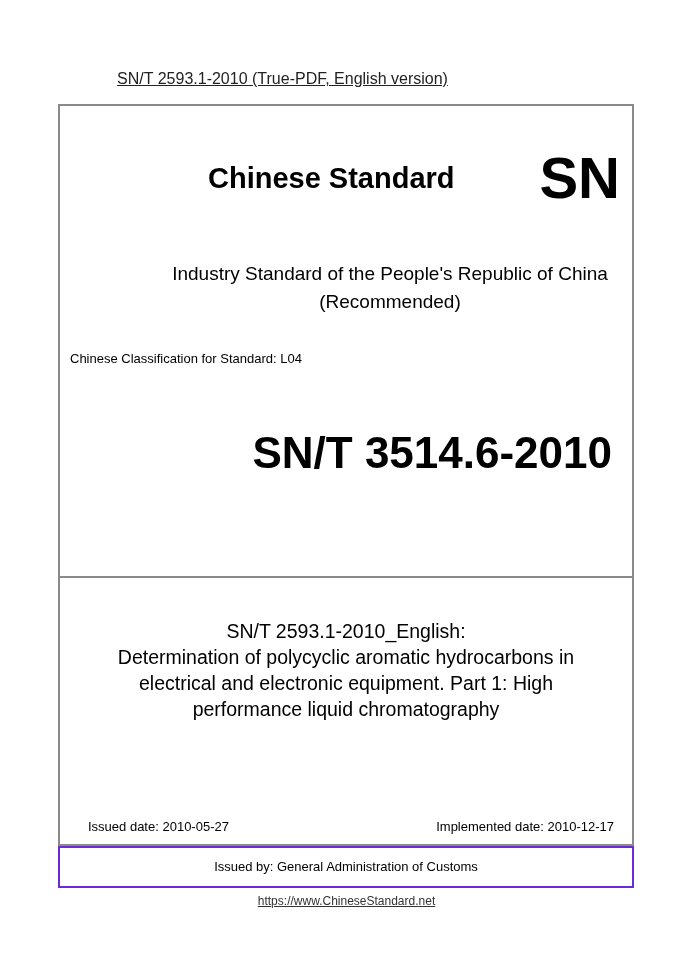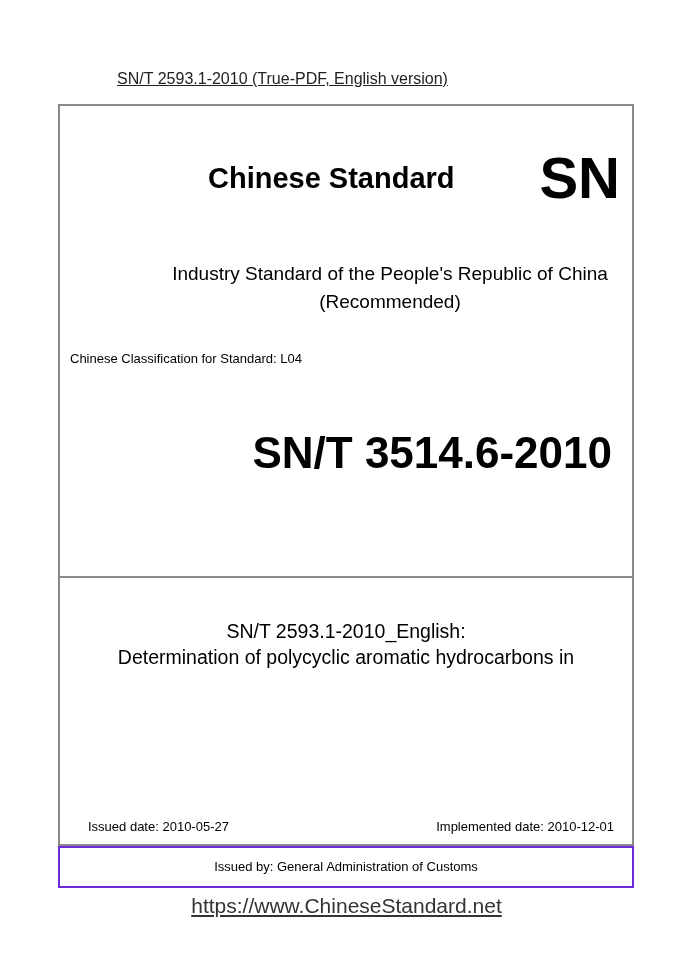--- a/index.html
+++ b/index.html
@@ -9,21 +9,21 @@
   .divider { position:absolute; left:0; top:470px; width:100%; height:0; border-top:2px solid #8a8a8a; }
   .std-title { position:absolute; top:56px; left:148px; font-size:29px; font-weight:bold; }
   .std-code { position:absolute; top:38px; right:12px; font-size:58px; font-weight:bold; letter-spacing:0px; }
   .industry { position:absolute; top:154px; left:0; width:100%; text-align:center; font-size:19px; line-height:28px;margin-left:44px; }
   .classification { position:absolute; top:245px; left:10px; font-size:13px; }
   .std-number { position:absolute; top:322px; right:20px; font-size:44px; font-weight:bold; }
   .doc-title { position:absolute; top:512px; left:0; width:100%; text-align:center; font-size:19.5px; line-height:26px; }
   .issued-date { position:absolute; top:713px; left:28px; font-size:13px; }
   .impl-date { position:absolute; top:713px; right:18px; font-size:13px; }
   .issuer-box { position:absolute; left:58px; top:846px; width:576px; height:42px; border:2px solid #6d28d9; box-sizing:border-box; text-align:center; font-size:13px; line-height:38px; }
-  .footer-link { position:absolute; top:894px; left:0; width:693px; text-align:center; font-size:21px; color:#333; text-decoration:underline; }
+  .footer-link { position:absolute; top:894px; left:0; width:693px; text-align:center; font-size:12px; color:#333; text-decoration:underline; }
 </style>
 </head>
 <body>
 
 <div class="header-line">SN/T 2593.1-2010 (True-PDF, English version)</div>
 
 <div class="frame">
   <div class="std-title">Chinese Standard</div>
   <div class="std-code">SN</div>
 
@@ -34,21 +34,23 @@
 
   <div class="classification">Chinese Classification for Standard: L04</div>
 
   <div class="std-number">SN/T 3514.6-2010</div>
 
   <div class="divider"></div>
 
   <div class="doc-title">
     <div>SN/T 2593.1-2010_English:</div>
     <div>Determination of polycyclic aromatic hydrocarbons in</div>
+    <div>electrical and electronic equipment. Part 1: High</div>
+    <div>performance liquid chromatography</div>
   </div>
 
   <div class="issued-date">Issued date: 2010-05-27</div>
-  <div class="impl-date">Implemented date: 2010-12-01</div>
+  <div class="impl-date">Implemented date: 2010-12-17</div>
 </div>
 
 <div class="issuer-box">Issued by: General Administration of Customs</div>
 
 <a class="footer-link">https://www.ChineseStandard.net</a>
 
 </body></html>

